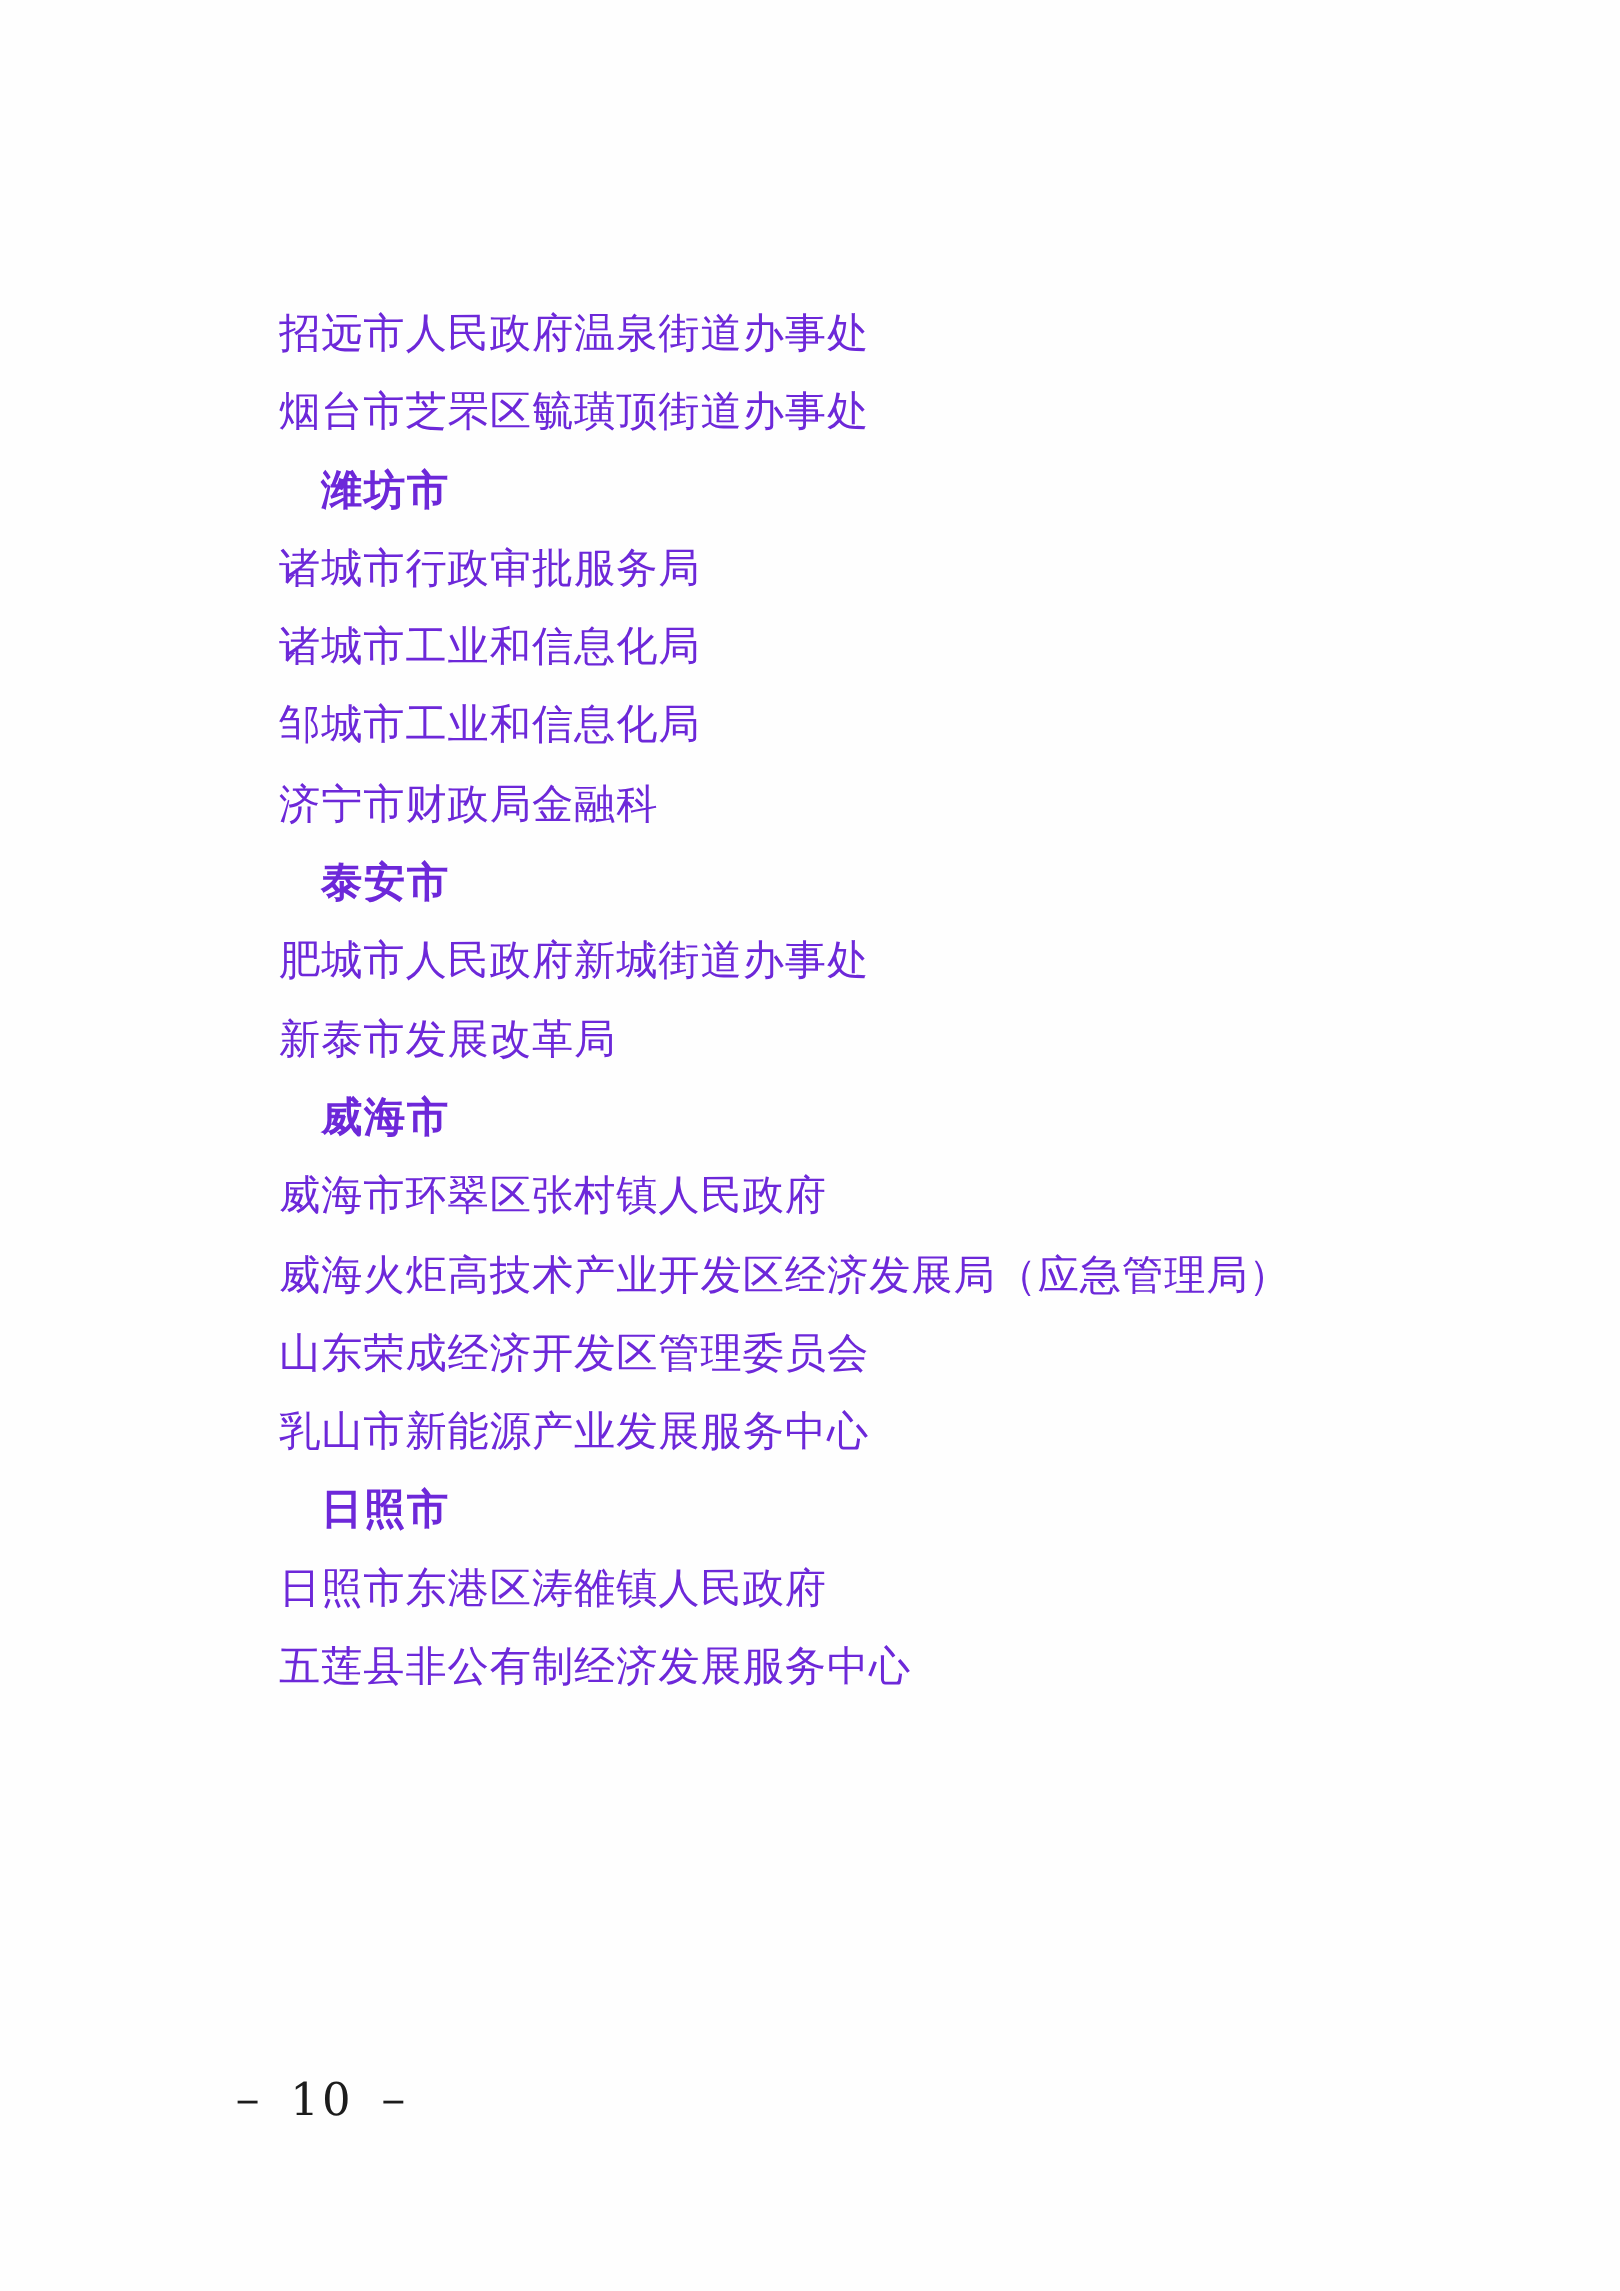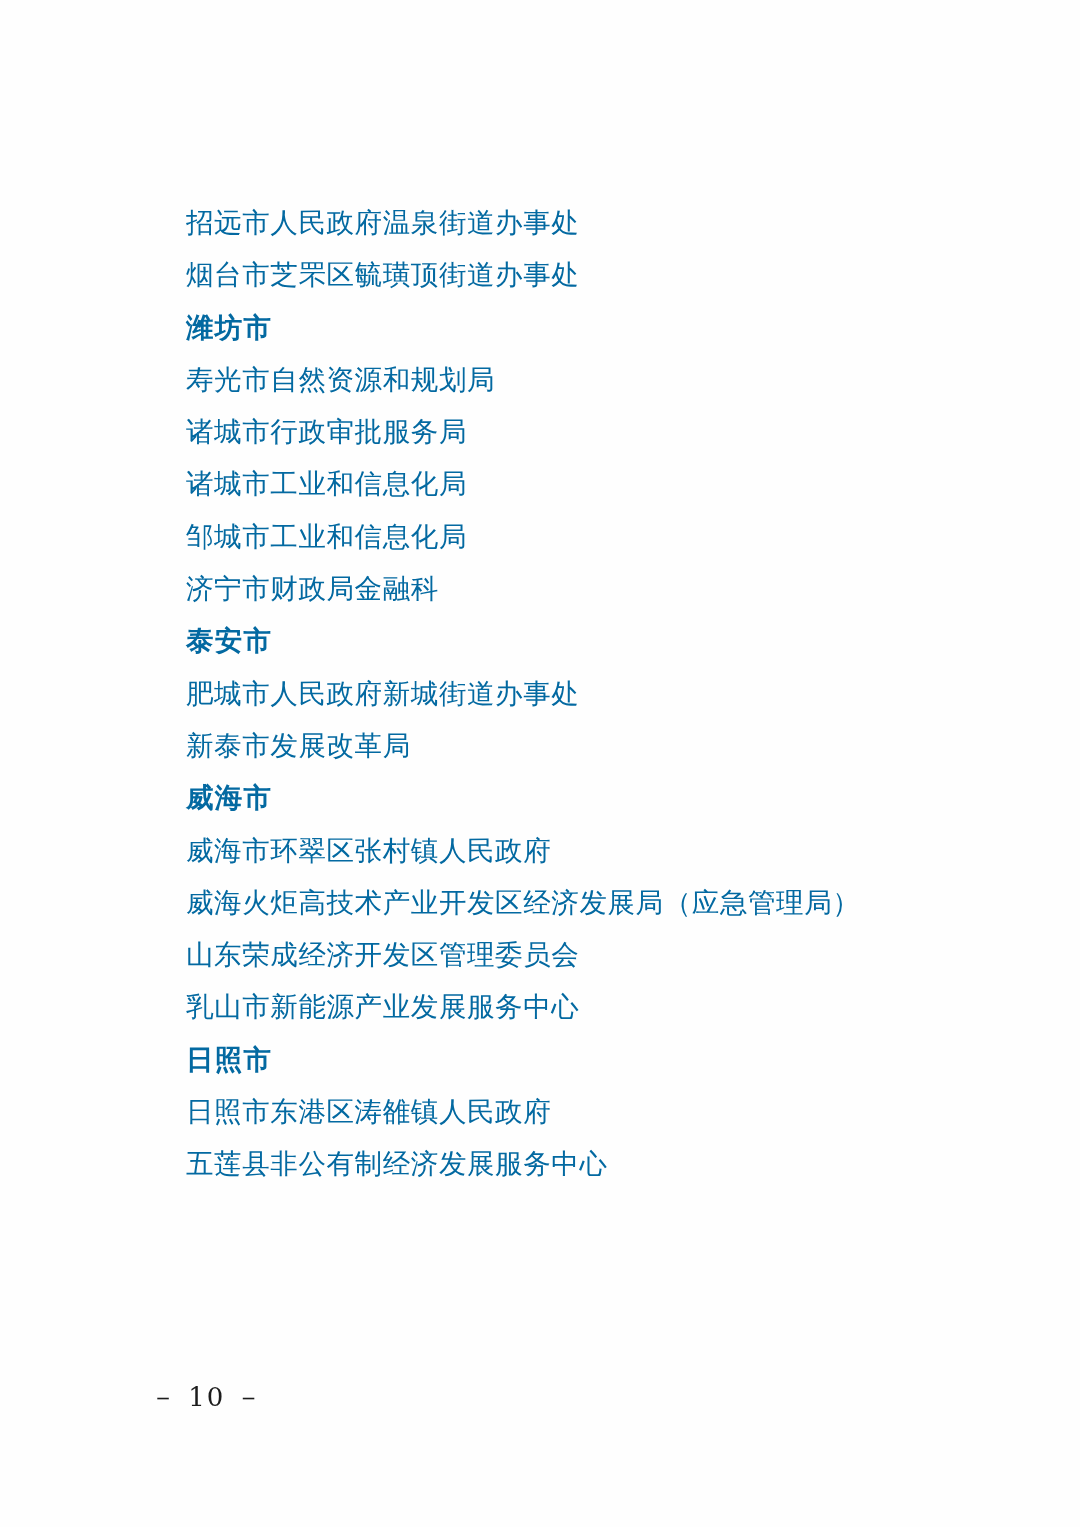--- a/index.html
+++ b/index.html
@@ -26,49 +26,49 @@
     position: absolute;
     left: 186px;
     top: 196px;
     width: 760px;
   }
   .line {
     font-size: 27.5px;
     line-height: 52.3px;
     letter-spacing: 0.6px;
     white-space: nowrap;
-    color: #0369a1;
+    color: #6d28d9;
   }
   .line.heading {
     font-weight: 700;
     letter-spacing: 1.2px;
+    margin-left: 28px;
   }
   .line.item {
     font-weight: 400;
   }
   .footer {
     position: absolute;
     left: 150px;
     top: 1380px;
     width: 200px;
-    font-size: 26px;
+    font-size: 30px;
     letter-spacing: 2px;
     color: #1c1c1c;
     font-family: "DejaVu Serif", "Liberation Serif", serif;
   }
 </style>
 </head>
 <body>
 
 <div class="page">
   <div class="content">
       <div class="line item">招远市人民政府温泉街道办事处</div>
       <div class="line item">烟台市芝罘区毓璜顶街道办事处</div>
       <div class="line heading">潍坊市</div>
-      <div class="line item">寿光市自然资源和规划局</div>
       <div class="line item">诸城市行政审批服务局</div>
       <div class="line item">诸城市工业和信息化局</div>
       <div class="line item">邹城市工业和信息化局</div>
       <div class="line item">济宁市财政局金融科</div>
       <div class="line heading">泰安市</div>
       <div class="line item">肥城市人民政府新城街道办事处</div>
       <div class="line item">新泰市发展改革局</div>
       <div class="line heading">威海市</div>
       <div class="line item">威海市环翠区张村镇人民政府</div>
       <div class="line item">威海火炬高技术产业开发区经济发展局（应急管理局）</div>

